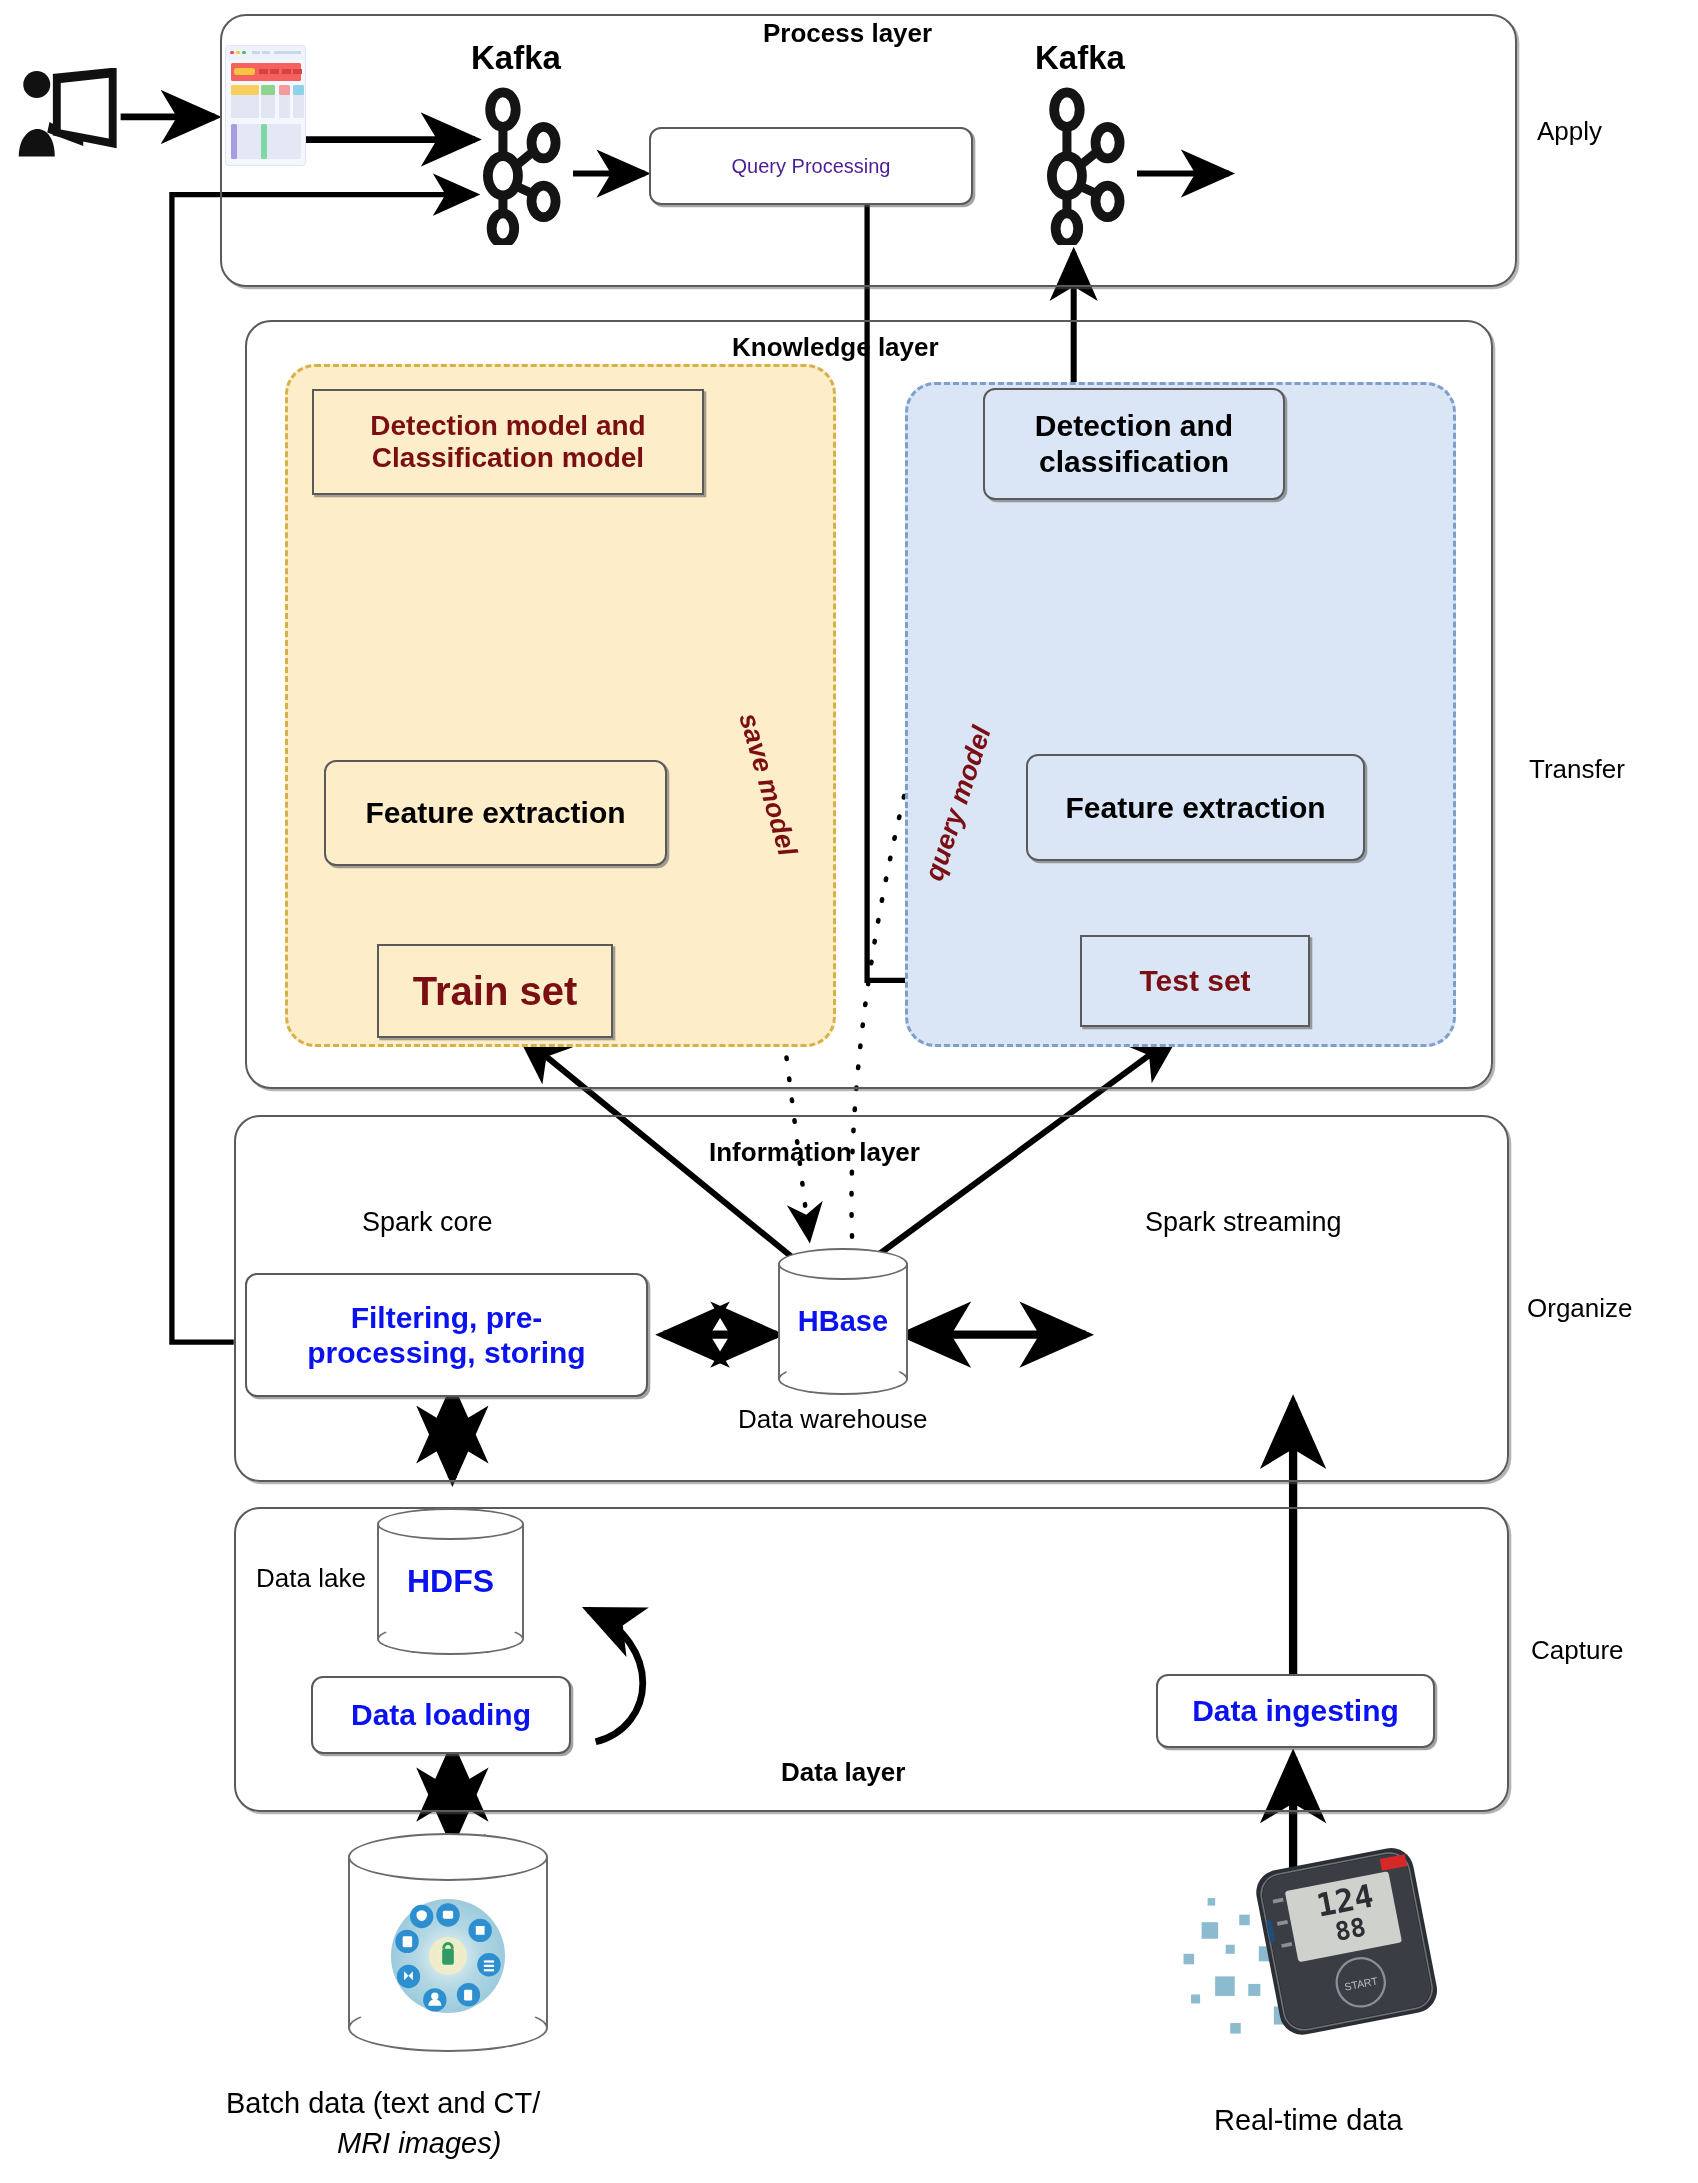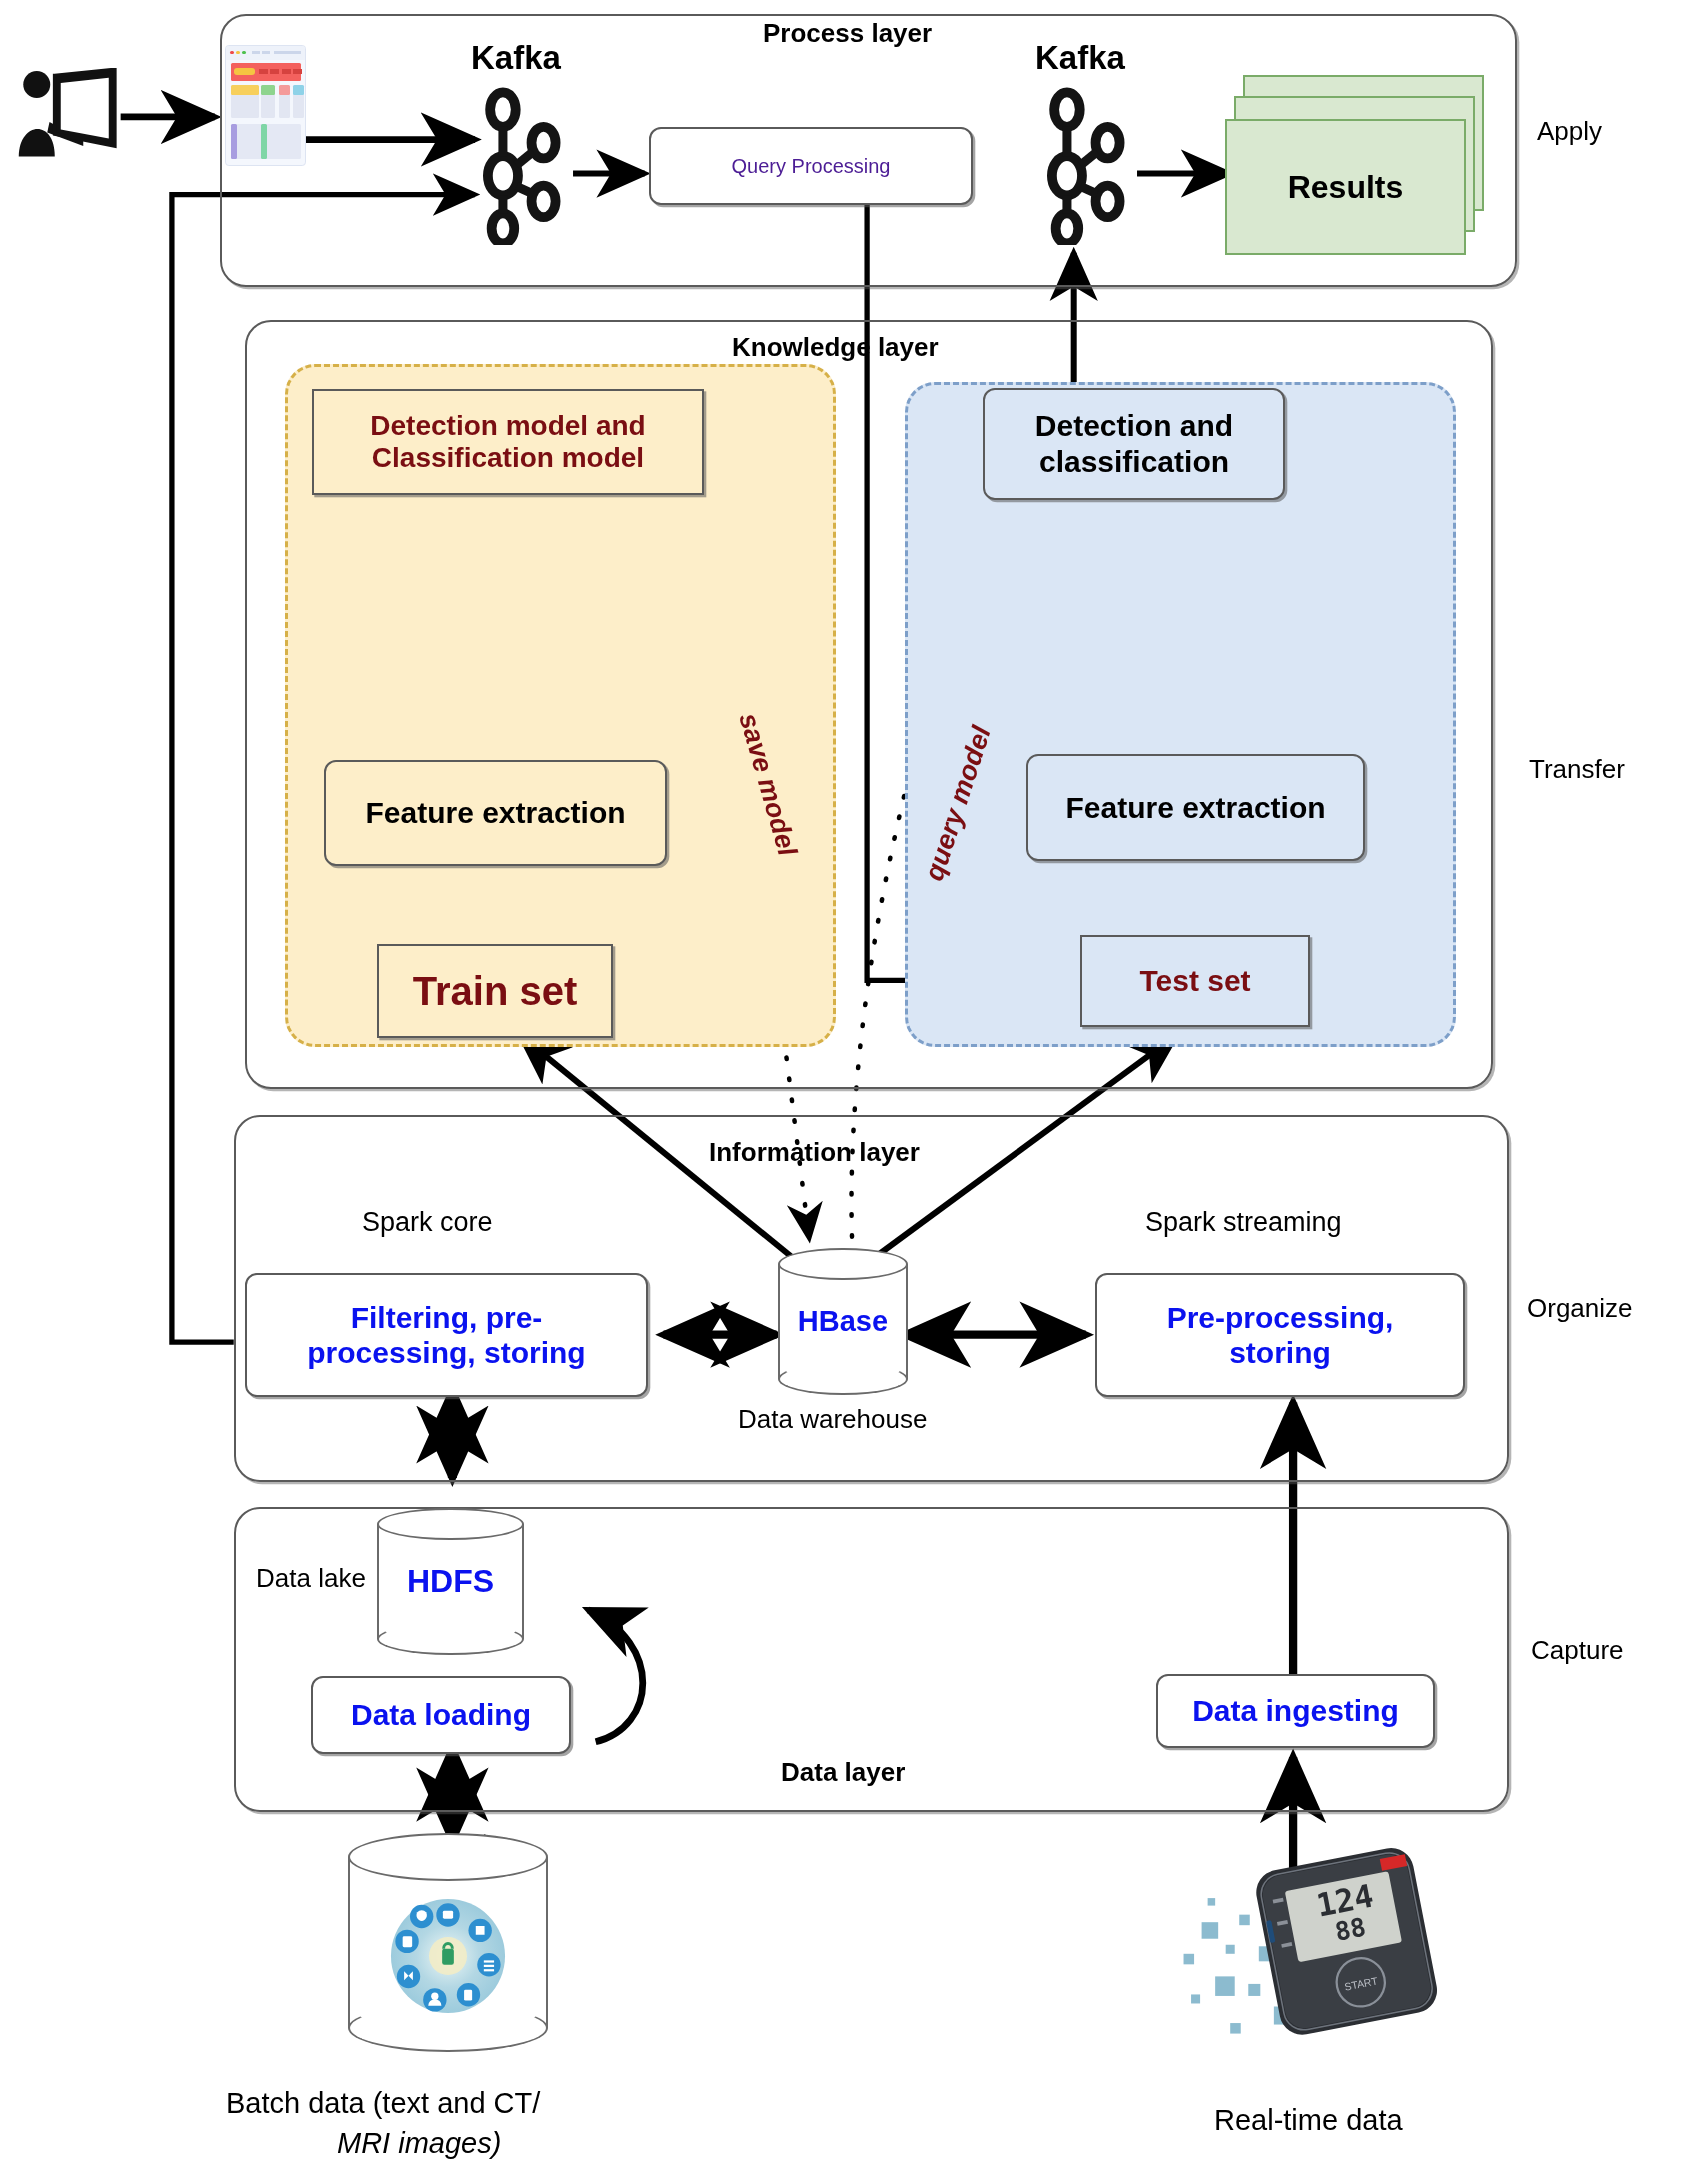--- a/index.html
+++ b/index.html
@@ -200,27 +200,20 @@
       </g>
       <g stroke="#141414" stroke-width="12">
         <line x1="42" y1="53" x2="42" y2="92"></line>
         <line x1="42" y1="144" x2="42" y2="168"></line>
         <line x1="60" y1="104" x2="82" y2="86"></line>
         <line x1="60" y1="132" x2="82" y2="142"></line>
       </g>
     </svg>
   </div>
 
-  <div class="results-stack" style="left:1234px;top:75px;width:279px;height:196px;">
-    <div class="results-card" style="left:9px;top:0px;width:241px;height:136px;"></div>
-    <div class="results-card" style="left:0px;top:21px;width:241px;height:136px;"></div>
-    <div class="results-card results-front" style="left:-9px;top:44px;width:241px;height:136px;">
-      <span style="font-size:32px;font-weight:bold;color:#000;">Results</span>
-    </div>
-  </div>
 
   <div class="dashbox train-zone" style="left:285px;top:364px;width:551px;height:683px;"></div>
   <div class="dashbox test-zone" style="left:905px;top:382px;width:551px;height:665px;"></div>
 
   <div class="node sqbox" style="left:312px;top:389px;width:392px;height:106px;background:#fdeec9;flex-direction:column;">
     <span class="txt-maroon" style="font-size:28px;line-height:1.15;">Detection model and</span>
     <span class="txt-maroon" style="font-size:28px;line-height:1.15;">Classification model</span>
   </div>
 
 
@@ -249,24 +242,20 @@
   <div class="rot-label" style="left:878px;top:788px;font-size:27px;transform:rotate(-72deg);">query model</div>
 
   <div class="lbl" style="left:362px;top:1207px;font-size:27px;">Spark core</div>
   <div class="lbl" style="left:1145px;top:1207px;font-size:27px;">Spark streaming</div>
 
   <div class="node rbox" style="left:245px;top:1273px;width:403px;height:124px;flex-direction:column;">
     <span class="txt-blue" style="font-size:30px;line-height:1.18;">Filtering, pre-</span>
     <span class="txt-blue" style="font-size:30px;line-height:1.18;">processing, storing</span>
   </div>
 
-  <div class="node rbox" style="left:1095px;top:1273px;width:370px;height:124px;flex-direction:column;">
-    <span class="txt-blue" style="font-size:30px;line-height:1.18;">Pre-processing,</span>
-    <span class="txt-blue" style="font-size:30px;line-height:1.18;">storing</span>
-  </div>
 
   <div class="cyl" style="left:778px;top:1248px;width:130px;height:147px;">
     <div class="body"></div>
     <div class="bot"></div>
     <div class="top"></div>
     <div class="ctext">
       <span class="txt-blue" style="font-size:29px;">HBase</span>
     </div>
   </div>
   <div class="lbl" style="left:738px;top:1404px;font-size:26px;">Data warehouse</div>

